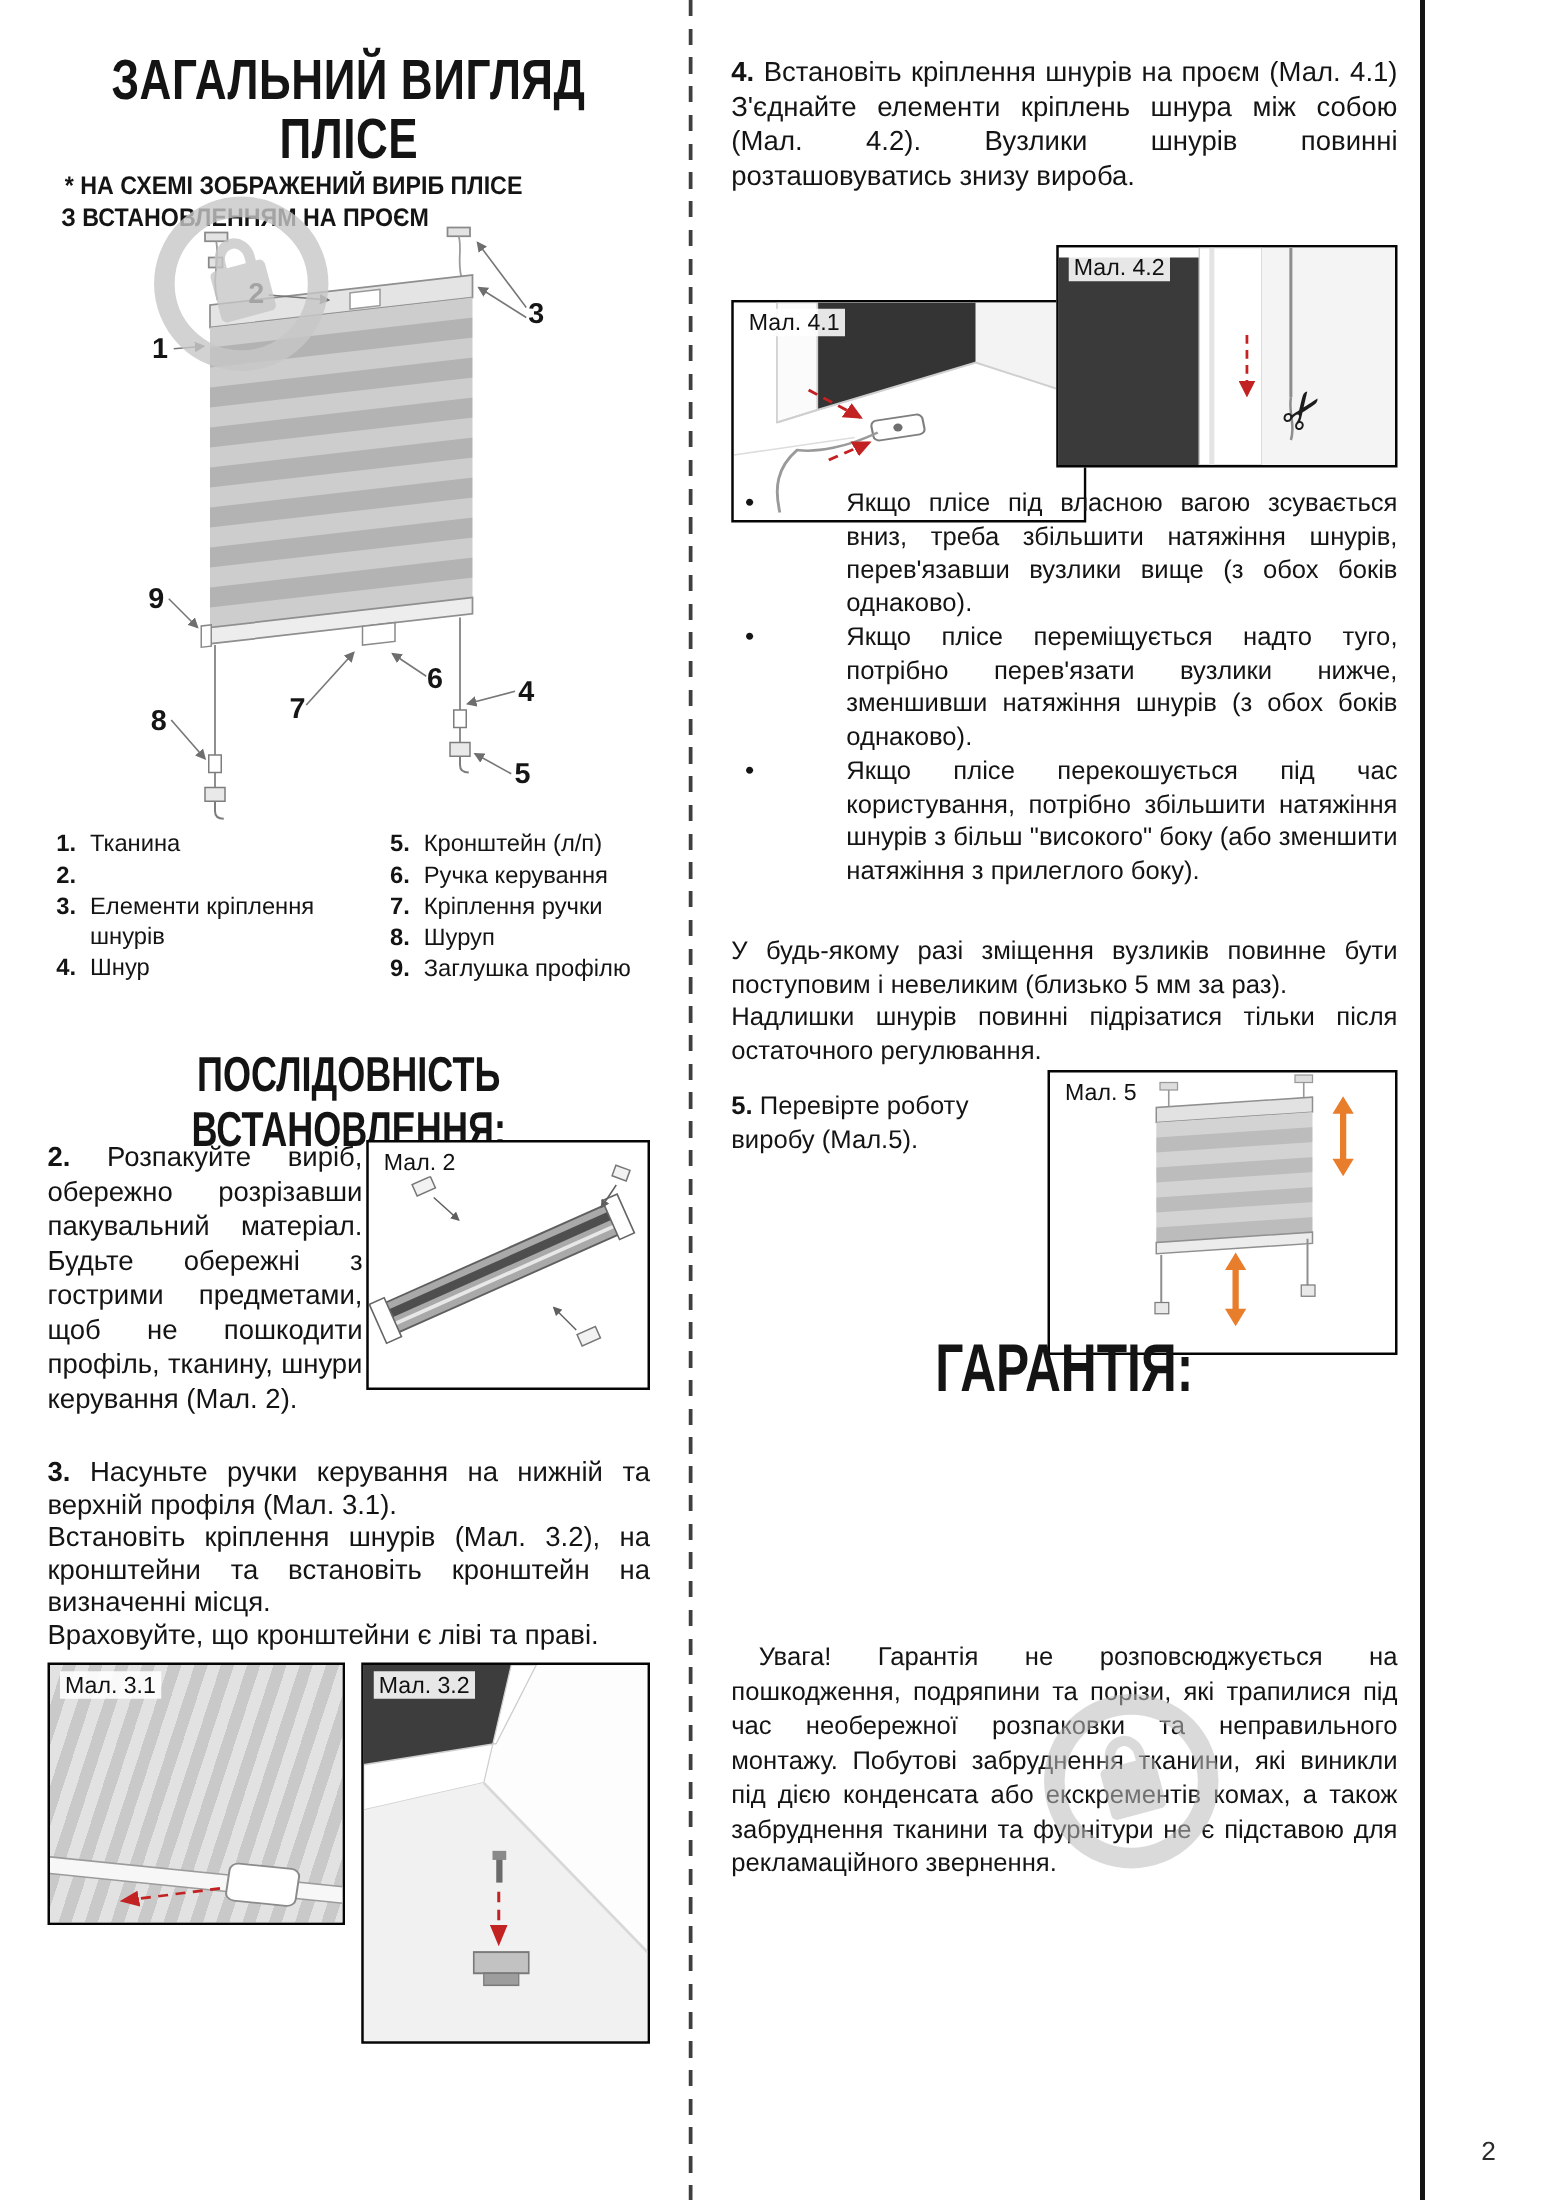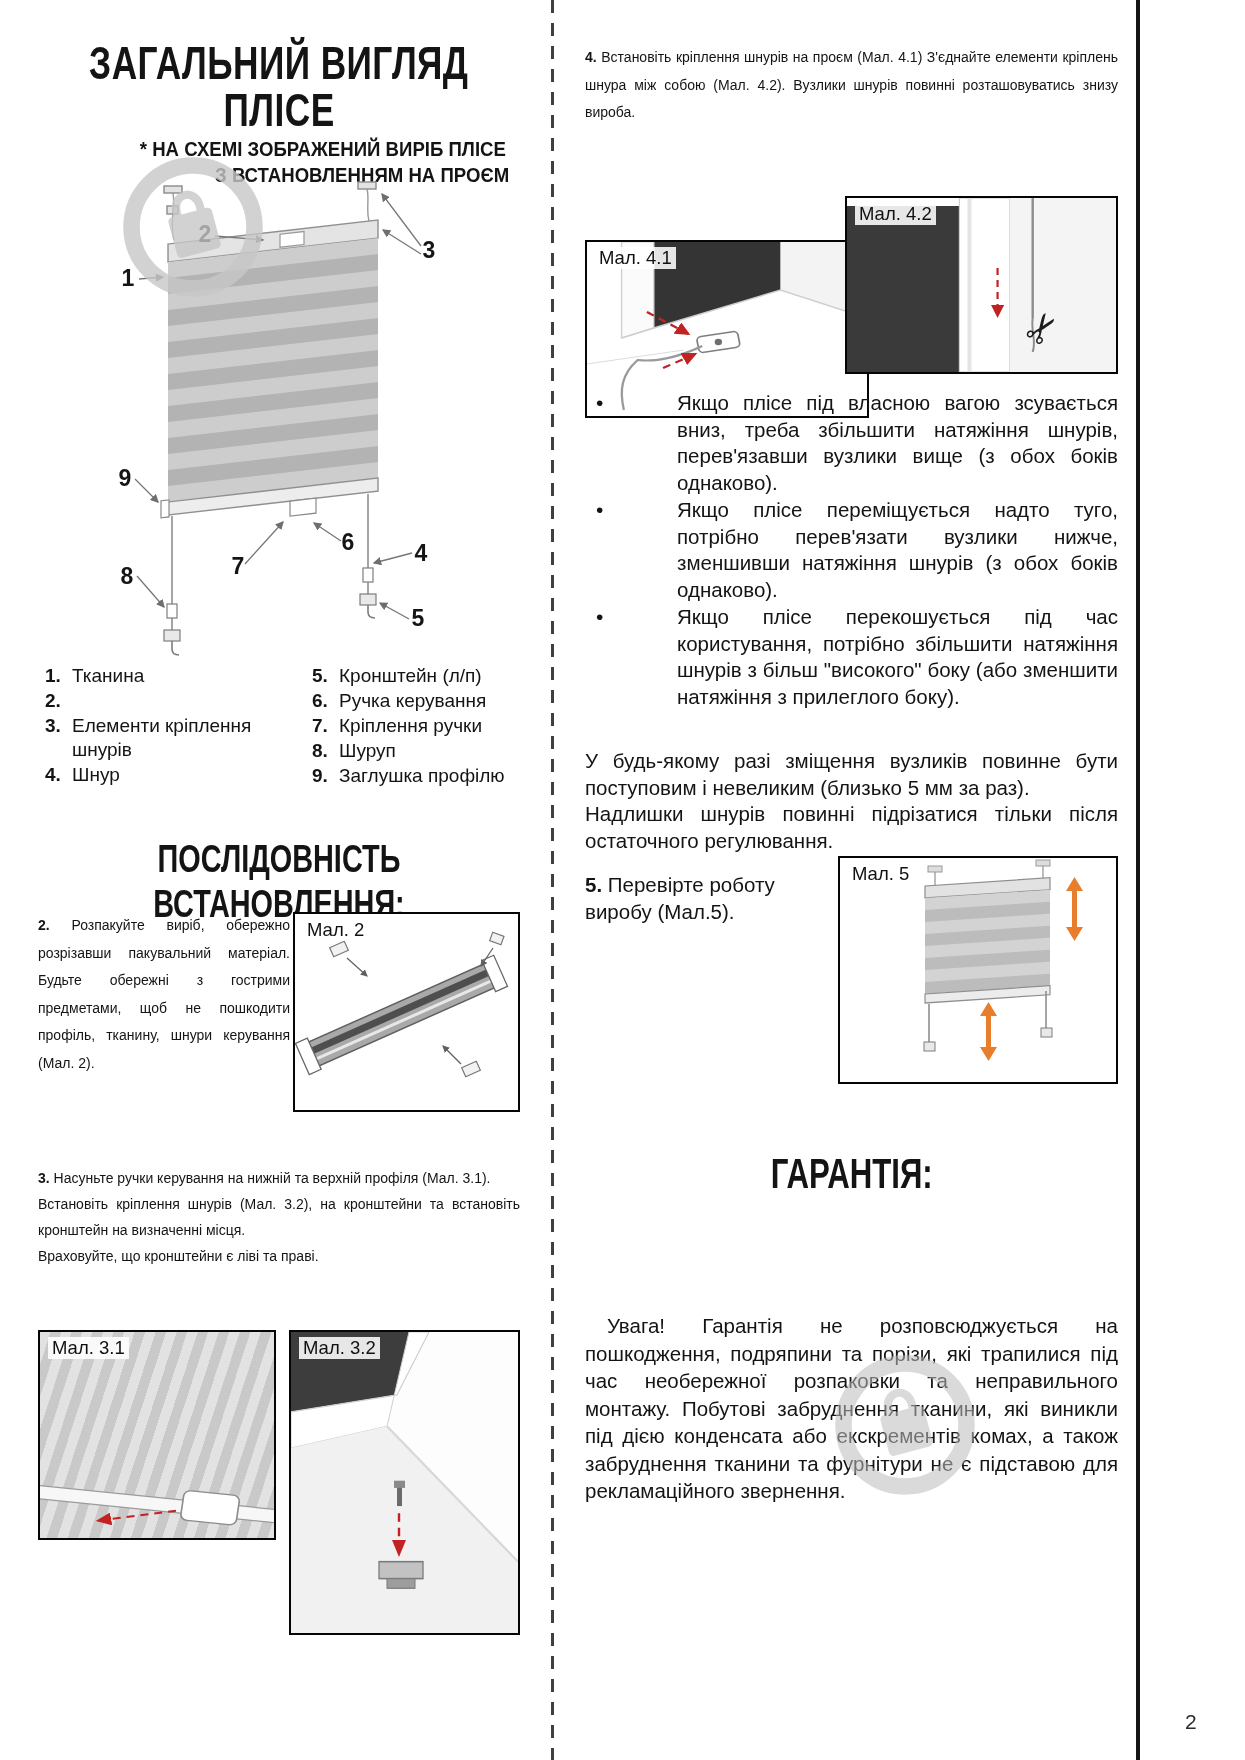--- a/index.html
+++ b/index.html
@@ -3,24 +3,24 @@
 <meta charset="utf-8">
 <style>
   *{margin:0;padding:0;box-sizing:border-box;}
   html,body{background:#ffffff;}
   body{width:1245px;height:1760px;font-family:"Liberation Sans","DejaVu Sans",sans-serif;color:#141414;}
   #page{position:relative;width:1245px;height:1760px;background:#fff;overflow:hidden;}
   .abs{position:absolute;}
   .h1{text-align:center;font-size:42px;font-weight:700;line-height:47px;letter-spacing:.5px;}
   .cond{display:inline-block;transform:scale(.84,1.08);}
   .cond2{display:inline-block;transform:scale(.78,1.06);}
-  .h3{text-align:right;font-size:20px;font-weight:700;line-height:26px;}
+  .h3{text-align:left;font-size:20px;font-weight:700;line-height:26px;}
   .h3 .cond{transform:scale(.93,1.02);}
   .h2wrap{text-align:center;font-size:37px;font-weight:700;line-height:42px;}
-  .para{font-size:14px;line-height:27.5px;text-align:justify;}
+  .para{font-size:22px;line-height:27.5px;text-align:justify;}
   .para-r{font-size:20.5px;line-height:26.5px;text-align:justify;}
   .stepnum{font-weight:700;}
   .legend{font-size:19px;line-height:24px;}
   .legitem{display:flex;margin-bottom:1px;}
   .legnum{font-weight:700;flex:0 0 27px;}
   .legtxt{flex:1;}
   .figbox{position:absolute;border:2.2px solid #050505;background:#fff;overflow:hidden;}
   .figbox svg{position:absolute;left:0;top:0;width:100%;height:100%;}
   .figlabel{position:absolute;top:5px;left:8px;font-size:18.5px;color:#111;background:rgba(255,255,255,.88);padding:0 4px;font-style:normal;}
   .bullet{display:flex;margin-bottom:1px;}
@@ -345,21 +345,21 @@
         <path d="M234.5 19 L226 33 L243 33 Z"></path>
         <path d="M234.5 83 L226 69 L243 69 Z"></path>
         <rect x="146" y="157" width="5" height="33"></rect>
         <path d="M148.5 144 L140 158 L157 158 Z"></path>
         <path d="M148.5 203 L140 189 L157 189 Z"></path>
       </g>
     </svg>
     <figcaption class="figlabel">Мал. 5</figcaption>
   </figure>
 
-  <div class="abs h2wrap" style="left:585px;top:1152px;width:533px;font-size:40px;">
+  <div class="abs h2wrap" style="left:585px;top:1074px;width:533px;font-size:51px;">
     <span class="cond2">ГАРАНТІЯ:</span>
   </div>
 
 
   <div class="abs para-r indent" style="left:585px;top:1312px;width:533px;line-height:27.5px;">Увага! Гарантія не розповсюджується на пошкодження, подряпини та порізи, які трапилися під час необережної розпаковки та неправильного монтажу. Побутові забруднення тканини, які виникли під дією конденсата або екскрементів комах, а також забруднення тканини та фурнітури не є підставою для рекламаційного звернення.</div>
 
   <svg class="abs" style="left:830px;top:1350px;opacity:.55;" width="150" height="150" viewBox="0 0 100 100">
     <circle cx="50" cy="50" r="41" fill="none" stroke="#bdbdbd" stroke-width="11"></circle>
     <g transform="rotate(-15 50 50)">
       <path d="M42 41 v-4 a8 9 0 0 1 16 0 v4" fill="none" stroke="#bdbdbd" stroke-width="5.5"></path>

